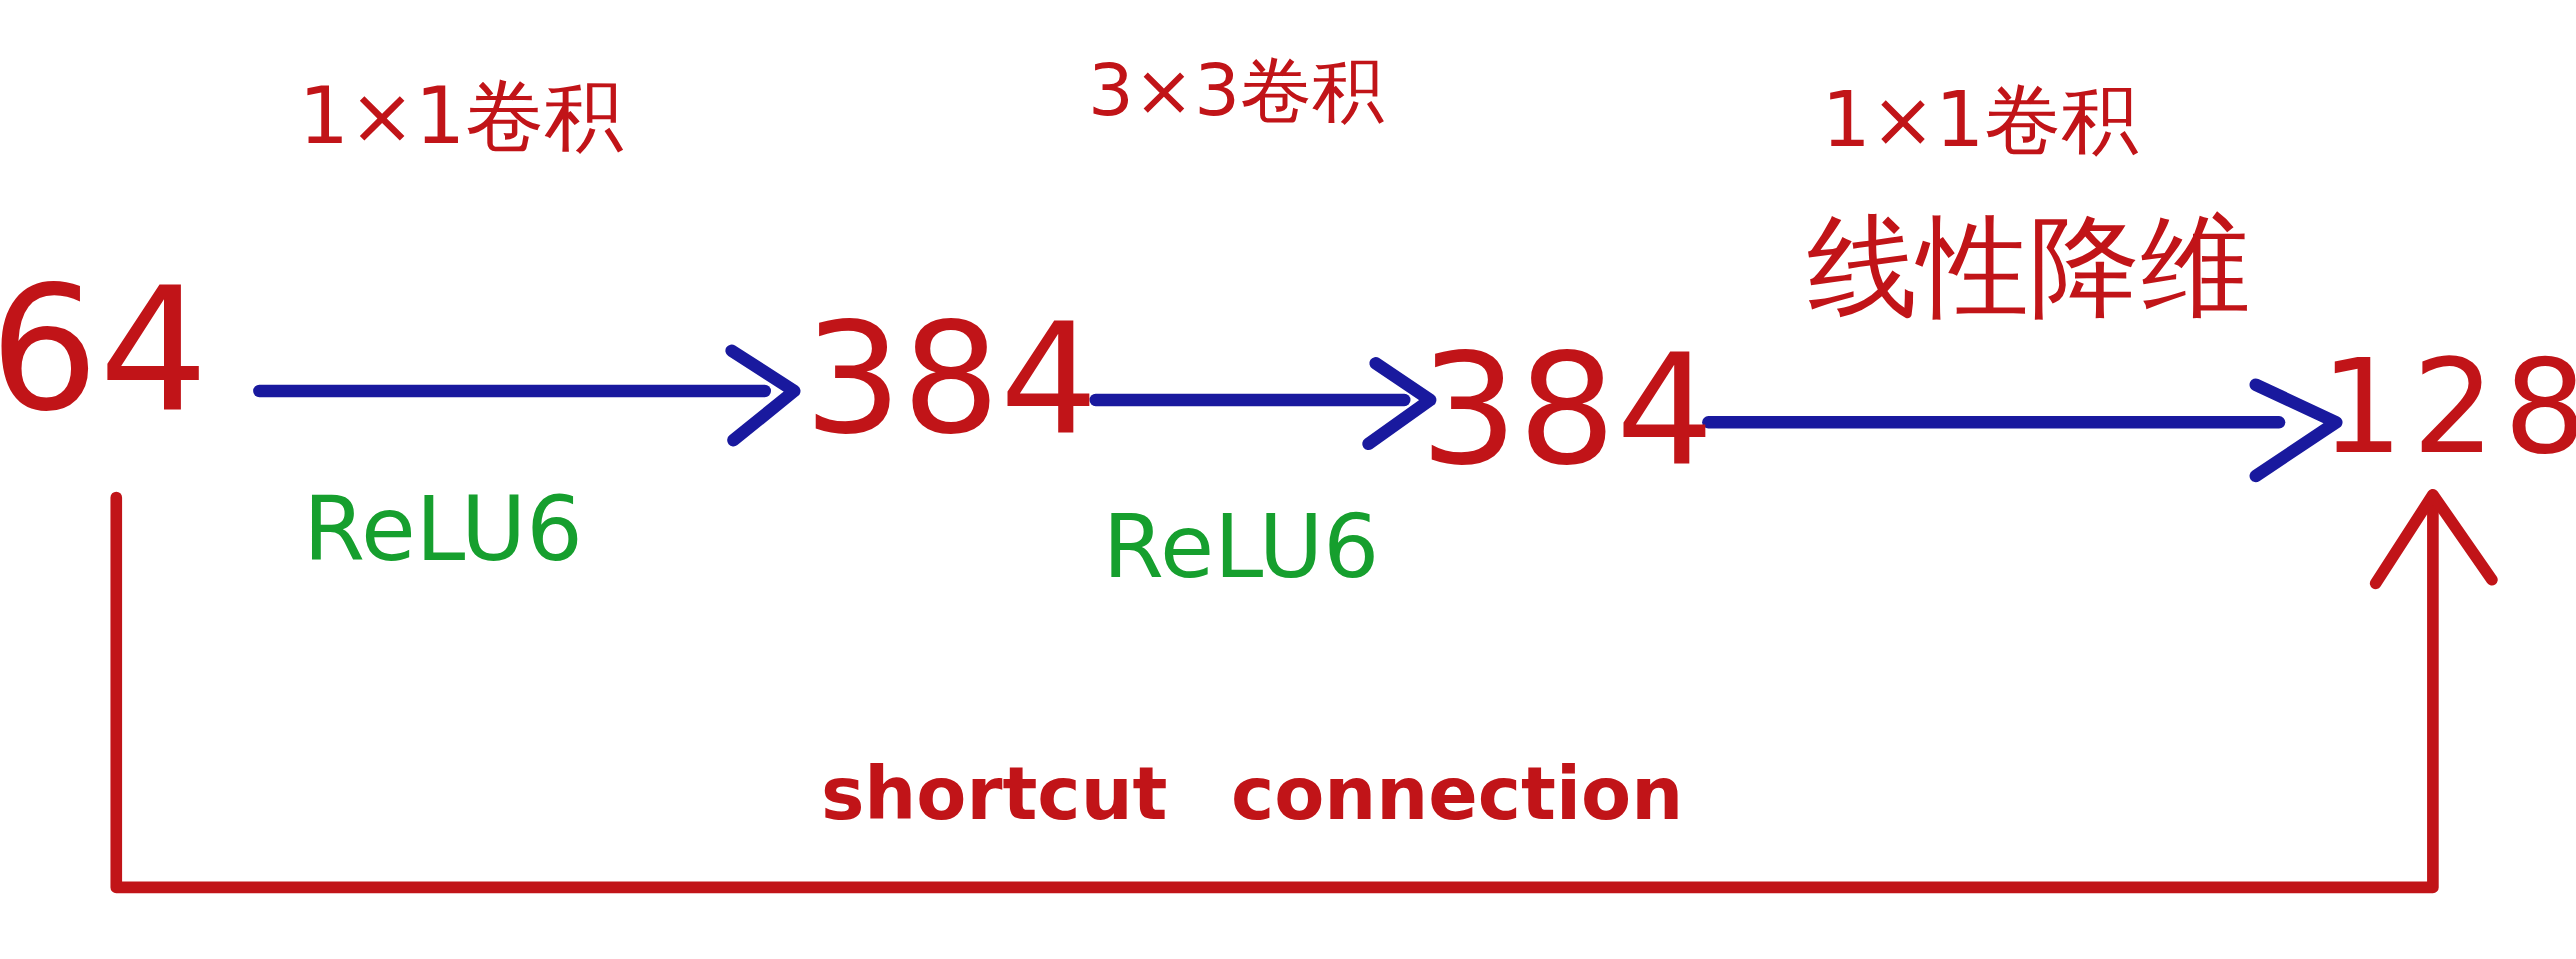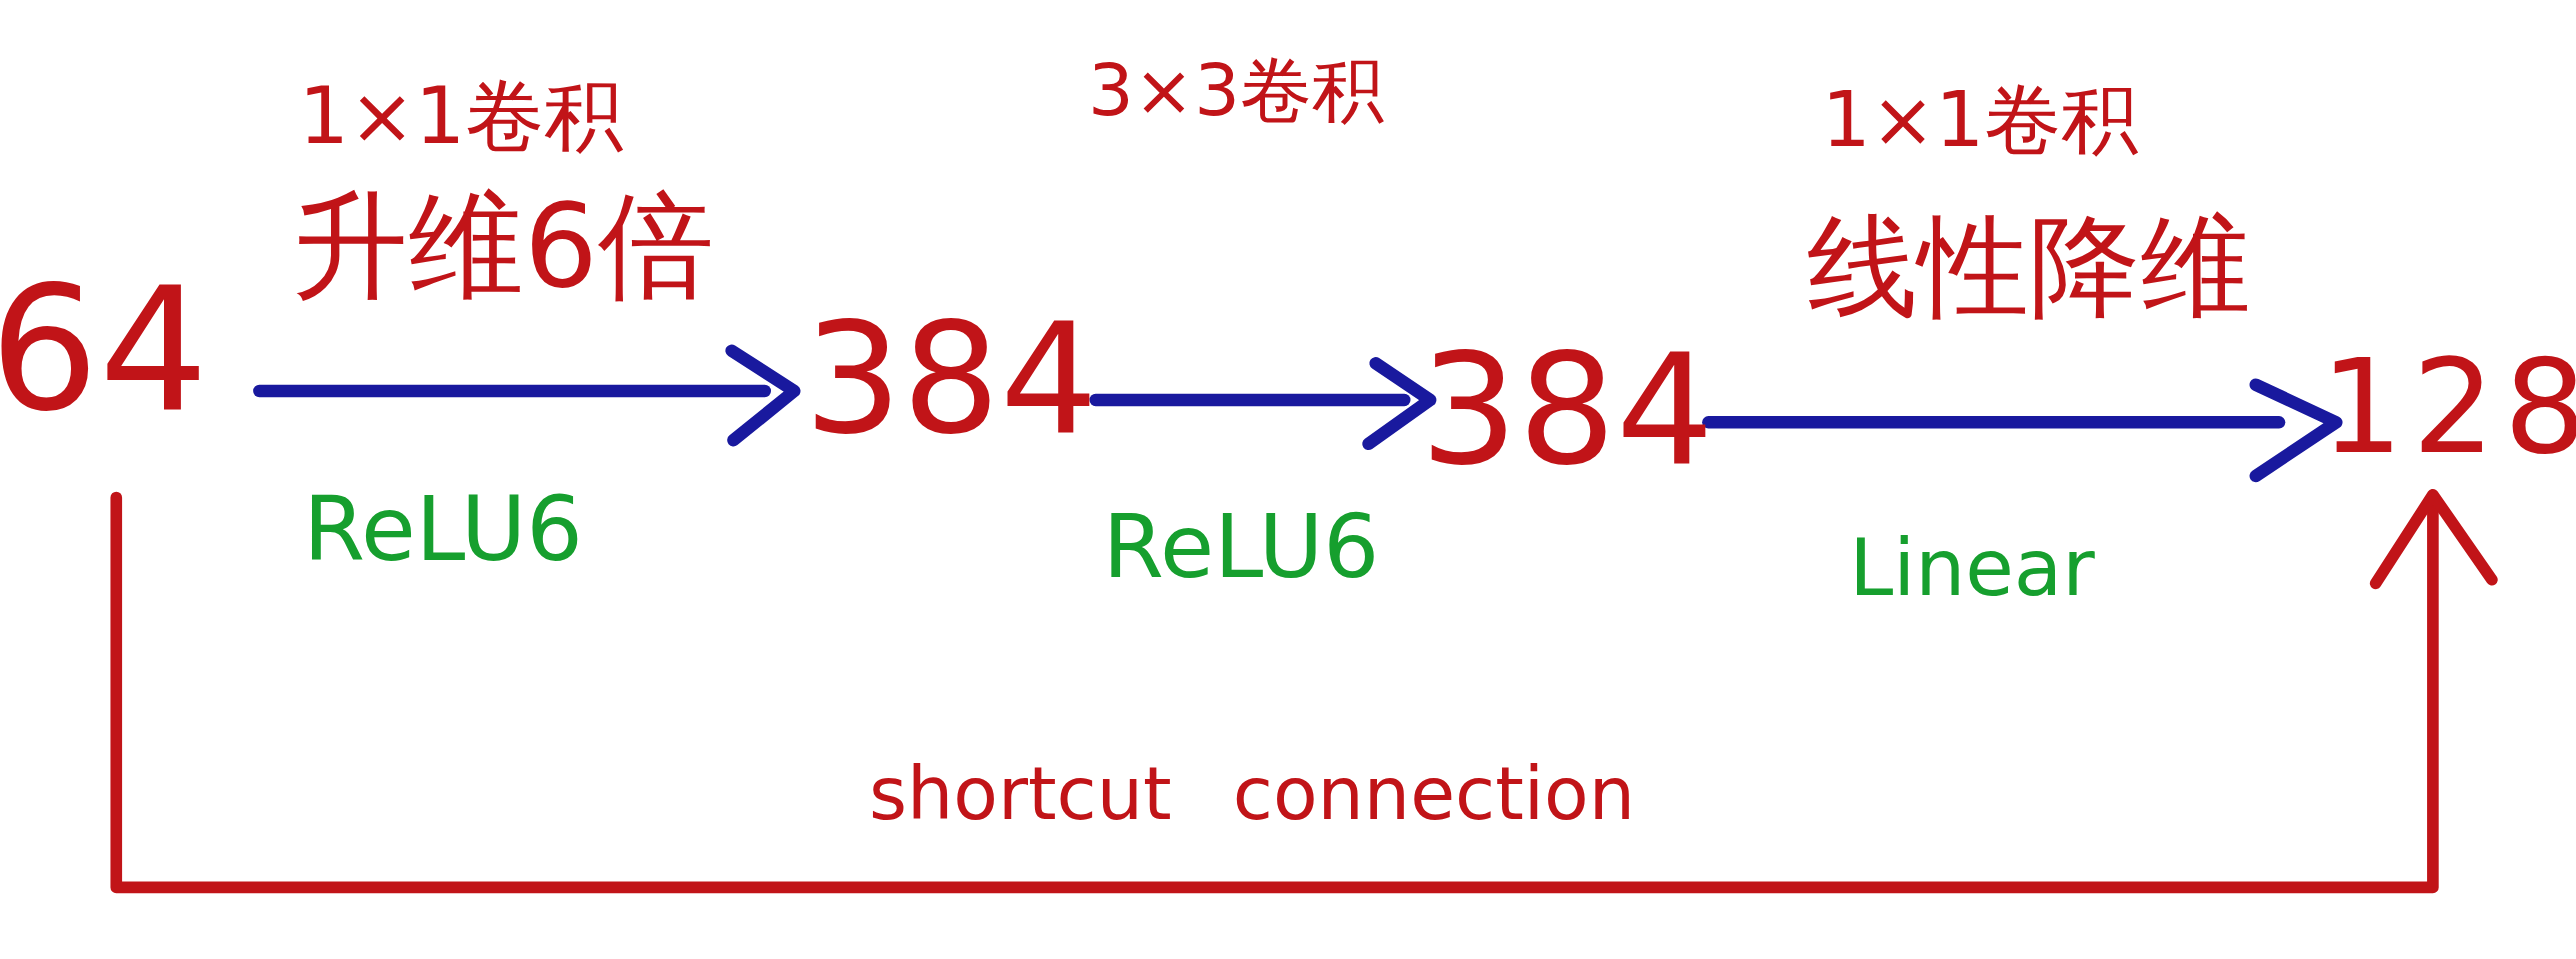--- a/index.html
+++ b/index.html
@@ -60,21 +60,21 @@
   .conv2-op   { left: 1236px; top: 54px;  font-size: 72px; }
   .conv2-desc { left: 1259px; top: 229px; font-size: 100px; }
   .relu2      { left: 1241px; top: 503px; font-size: 88px; }
 
   
   .conv3-op   { left: 1980px; top: 81px;  font-size: 77px; }
   .conv3-desc { left: 2029px; top: 220px; font-size: 111px; font-family: Liberation Mono, monospace; }
   .linear     { left: 1972px; top: 529px; font-size: 79px; }
 
   
-  .shortcut-lbl { left: 1252px; top: 757px; font-size: 73px; word-spacing: 38px; }
+  .shortcut-lbl { left: 1252px; top: 757px; font-size: 73px; word-spacing: 38px; font-weight: bold; }
 </style>
 </head>
 <body>
 
 <div class="canvas">
 
   <svg class="arrows-layer" viewBox="0 0 2880 1073" xmlns="http://www.w3.org/2000/svg">
 
     <g>
       <line class="stroke blue" x1="290" y1="437" x2="855" y2="437"></line>
@@ -96,26 +96,24 @@
       <polyline class="stroke redline" points="2656,652 2720,553 2786,648"></polyline>
     </g>
   </svg>
 
   <div class="lbl red-text node-64">64</div>
   <div class="lbl red-text node-384a">384</div>
   <div class="lbl red-text node-384b">384</div>
   <div class="lbl red-text node-128">128</div>
 
   <div class="lbl red-text conv1-op">1×1卷积</div>
-  <div class="lbl red-text conv1-desc">升维6倍</div>
   <div class="lbl green-text relu1">ReLU6</div>
 
   <div class="lbl red-text conv2-op">3×3卷积</div>
   <div class="lbl green-text relu2">ReLU6</div>
 
   <div class="lbl red-text conv3-op">1×1卷积</div>
   <div class="lbl red-text conv3-desc">线性降维</div>
-  <div class="lbl green-text linear">Linear</div>
 
   <div class="lbl red-text shortcut-lbl">shortcut connection</div>
 
 </div>
 
 
 </body></html>

